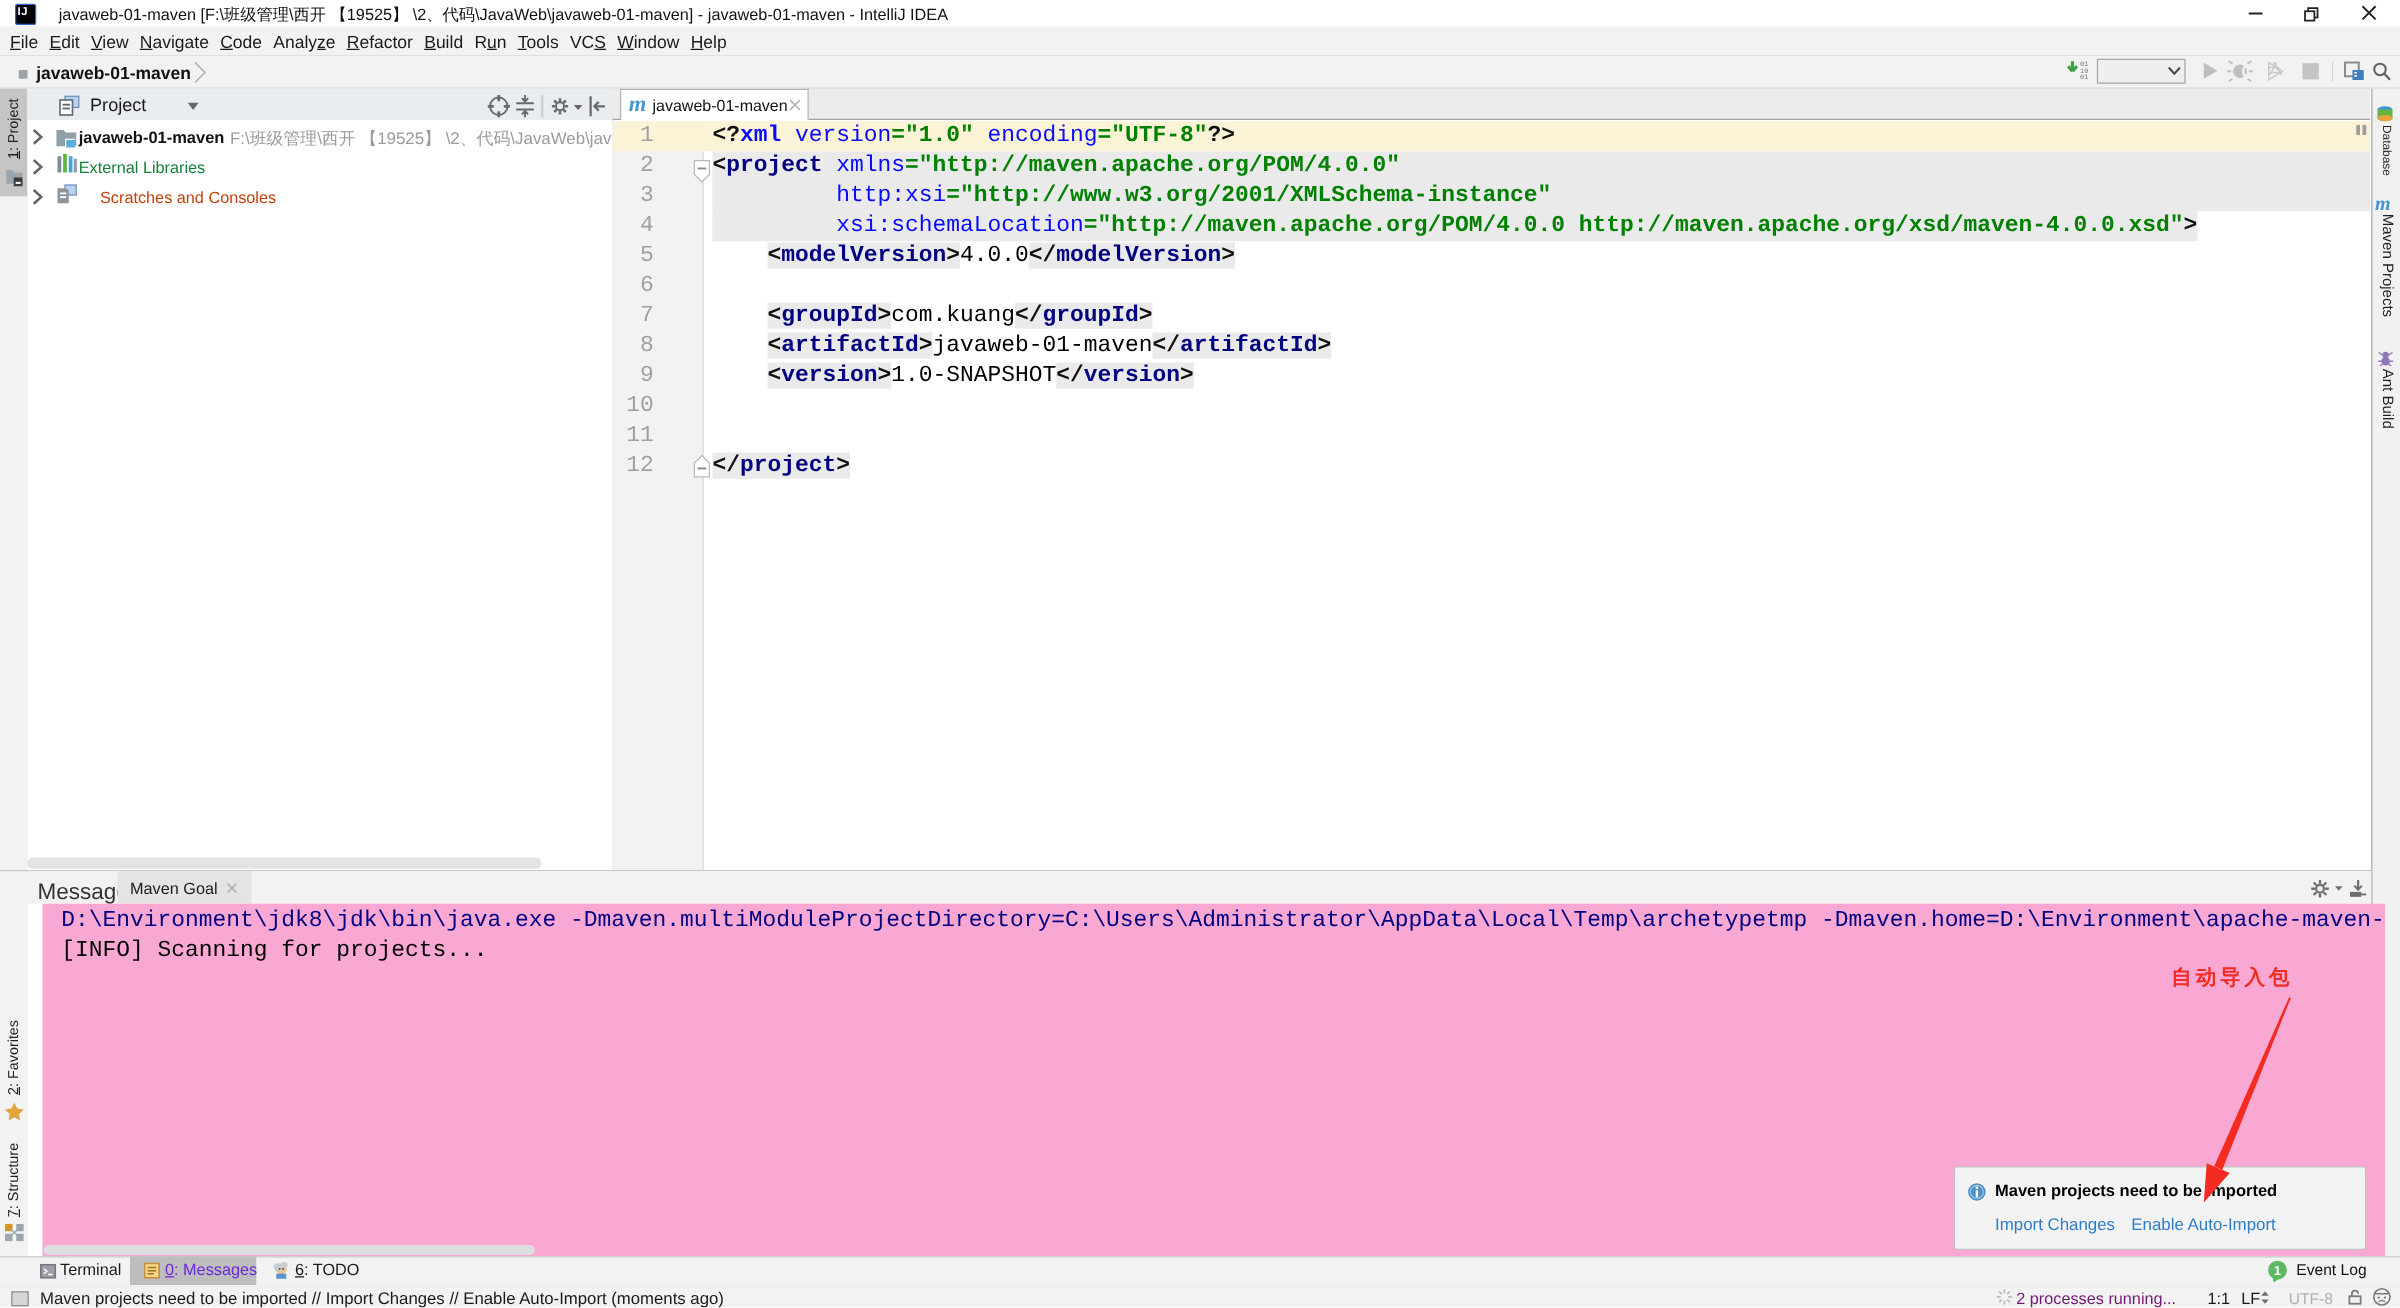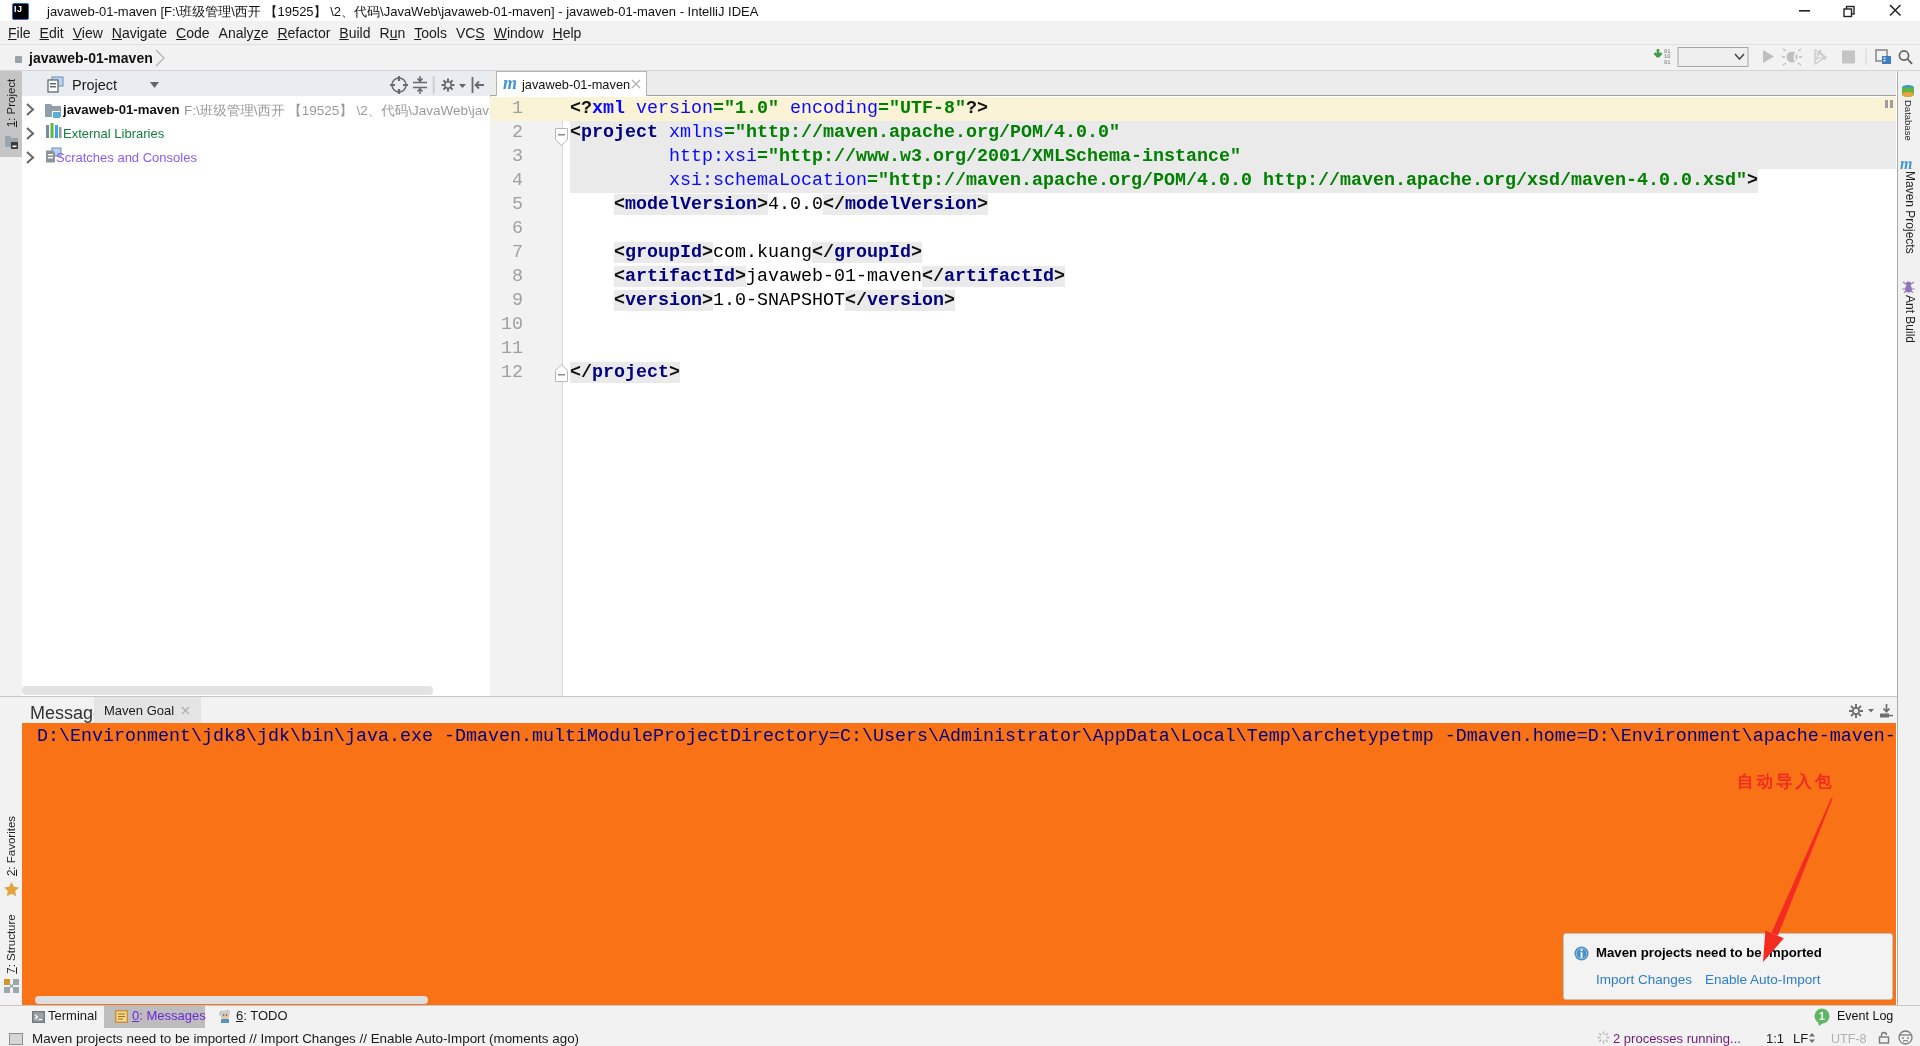--- a/index.html
+++ b/index.html
@@ -150,21 +150,21 @@
  <rect x="10" y="2" width="3" height="13" fill="#40a8e0"></rect>
  <rect x="14" y="4" width="2.5" height="11" fill="#8e9da8"></rect>
 </svg>
 <div class="abs" style="left:63px;top:126px;font-size:13px;color:#15803d">External Libraries</div>
 <svg class="abs" style="left:45px;top:147px" width="17" height="17">
  <rect x="7" y="1" width="9" height="8" fill="#b9d2ef" stroke="#6c8eb6" stroke-width="1"></rect>
  <path d="M1 3.5 h7 l2 2 v10 h-9 z" fill="#8c959c"></path>
  <rect x="3" y="7" width="5" height="1.4" fill="#fff"></rect>
     <rect x="3" y="10" width="5" height="1.4" fill="#fff"></rect>
 </svg>
-<div class="abs" style="left:56px;top:150px;font-size:13px;color:#8b5cf6">Scratches and Consoles</div>
+<div class="abs" style="left:80px;top:150px;font-size:13px;color:#c2410c">Scratches and Consoles</div>
 
 <div class="abs" style="left:22px;top:686px;width:411px;height:9px;background:#e3e3e3;border-radius:4px"></div>
 
 <div class="abs" style="left:490px;top:71px;width:1406px;height:24px;background:#ececec;border-bottom:1.5px solid #a2a2a2"></div>
 <div class="abs" style="left:496px;top:71px;width:151px;height:24.5px;background:#fff;border:1px solid #b4b4b4;border-bottom:none;box-sizing:border-box"></div>
 <div class="abs mvn" style="left:503px;top:73px;width:16px;height:20px;font-size:18px">m</div>
 <div class="abs" style="left:522px;top:77px;font-size:12.8px;color:#111">javaweb-01-maven</div>
 <svg class="abs" style="left:631px;top:79px" width="10" height="10">
     <path d="M1 1 L9 9 M9 1 L1 9" stroke="#b4b4b4" stroke-width="1.4"></path>
   </svg>
@@ -230,22 +230,23 @@
  <path d="M8 1 v3 M8 12 v3 M1 8 h3 M12 8 h3 M3 3 l2.2 2.2 M10.8 10.8 l2.2 2.2 M3 13 l2.2 -2.2 M10.8 5.2 l2.2 -2.2" stroke="#6e6e6e" stroke-width="1.9" fill="none"></path>
     </g>
  <path d="M20 6 h6 l-3 3.5 z"></path>
  <g>
       <path d="M38.5 1 v7 M35.5 5.5 l3 3.2 3 -3.2" stroke="#6e6e6e" stroke-width="1.7" fill="none"></path>
  <rect x="32" y="10.5" width="9" height="4" fill="#6e6e6e"></rect>
       <rect x="40" y="11.8" width="5" height="1.5" fill="#6e6e6e"></rect>
     </g>
 </svg>
 
-<div class="abs" style="left:22px;top:723px;width:1874px;height:282px;background:#f97316;overflow:hidden">
+<div class="abs" style="left:34px;top:723px;width:1874px;height:282px;background:#f9a8d4;overflow:hidden">
   <div class="abs mono" style="left:15px;top:2px;color:#000080">D:\Environment\jdk8\jdk\bin\java.exe -Dmaven.multiModuleProjectDirectory=C:\Users\Administrator\AppData\Local\Temp\archetypetmp -Dmaven.home=D:\Environment\apache-maven-</div>
+  <div class="abs mono" style="left:15px;top:26px;color:#000">[INFO] Scanning for projects...</div>
 </div>
 
 <div class="abs" style="left:35px;top:996px;width:393px;height:8px;background:#dedede;border-radius:4px"></div>
 
 <div class="abs" style="left:1563px;top:933px;width:330px;height:67px;background:#f3f3f3;border:1px solid #c2c2c2;border-radius:3px;box-sizing:border-box"></div>
 <svg class="abs" style="left:1574px;top:946px" width="15" height="15">
  <circle cx="7.5" cy="7.5" r="7" fill="#4a90c8"></circle>
  <circle cx="7.5" cy="7.5" r="5.2" fill="none" stroke="#9cc3e2" stroke-width="1"></circle>
  <rect x="6.6" y="3.2" width="1.9" height="2" fill="#fff"></rect>
  <rect x="6.6" y="6.2" width="1.9" height="5.6" fill="#fff"></rect>

